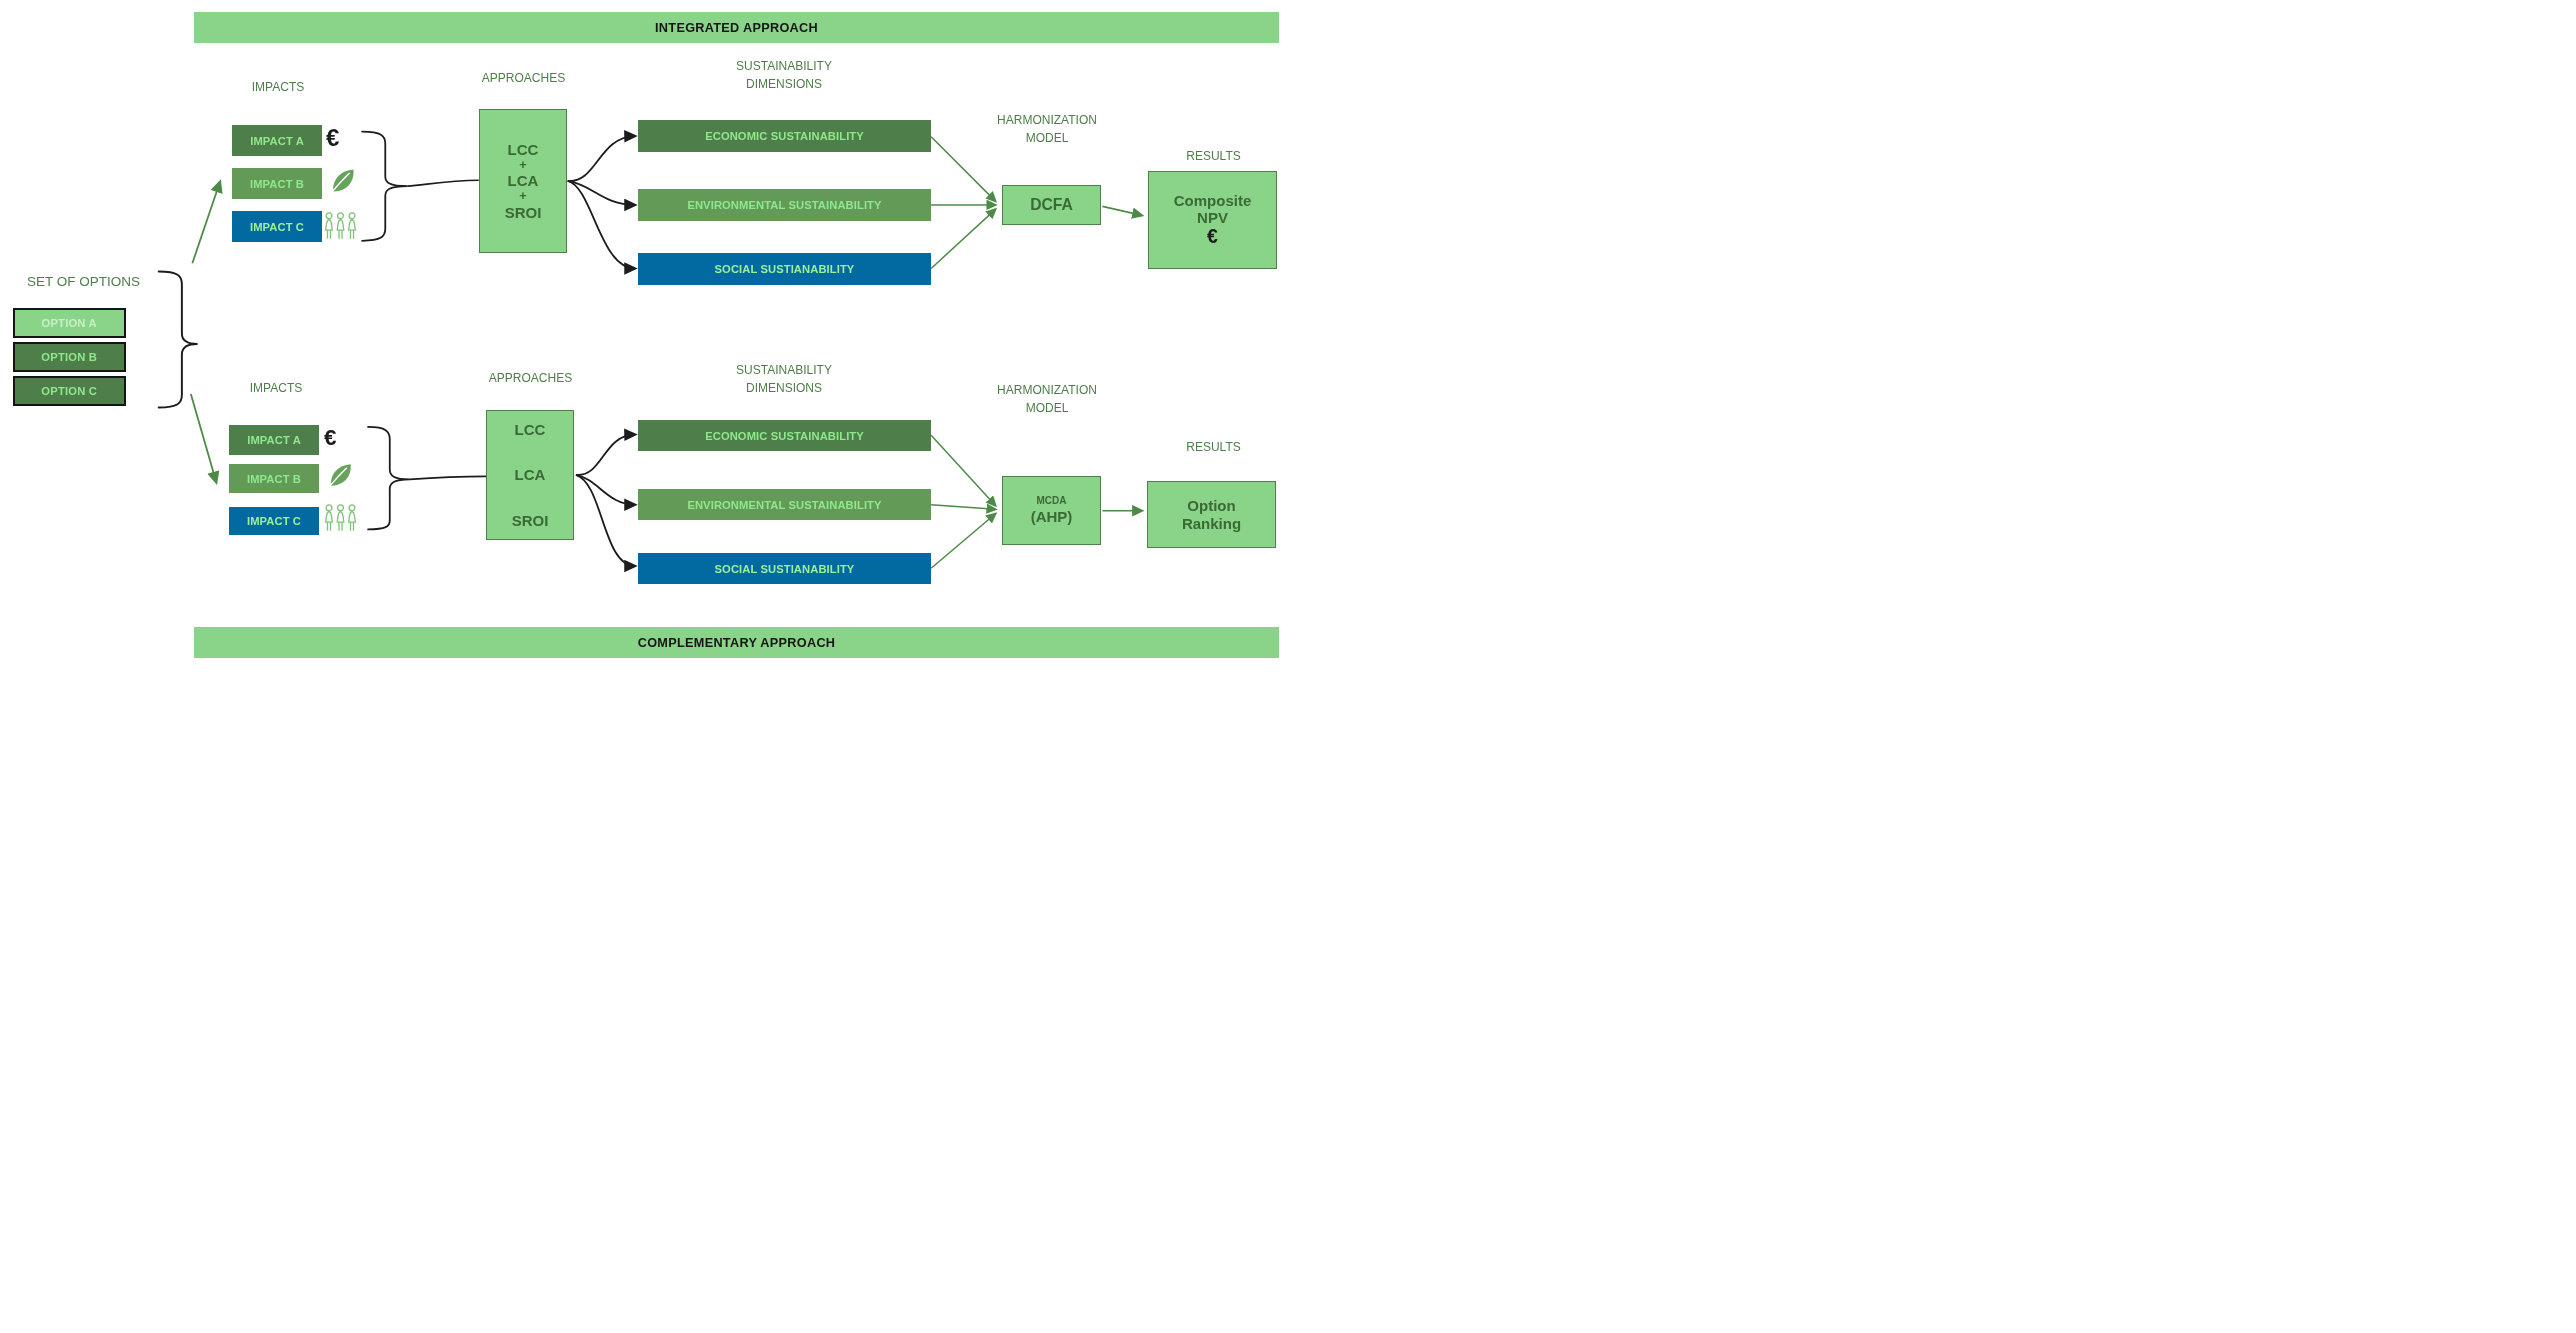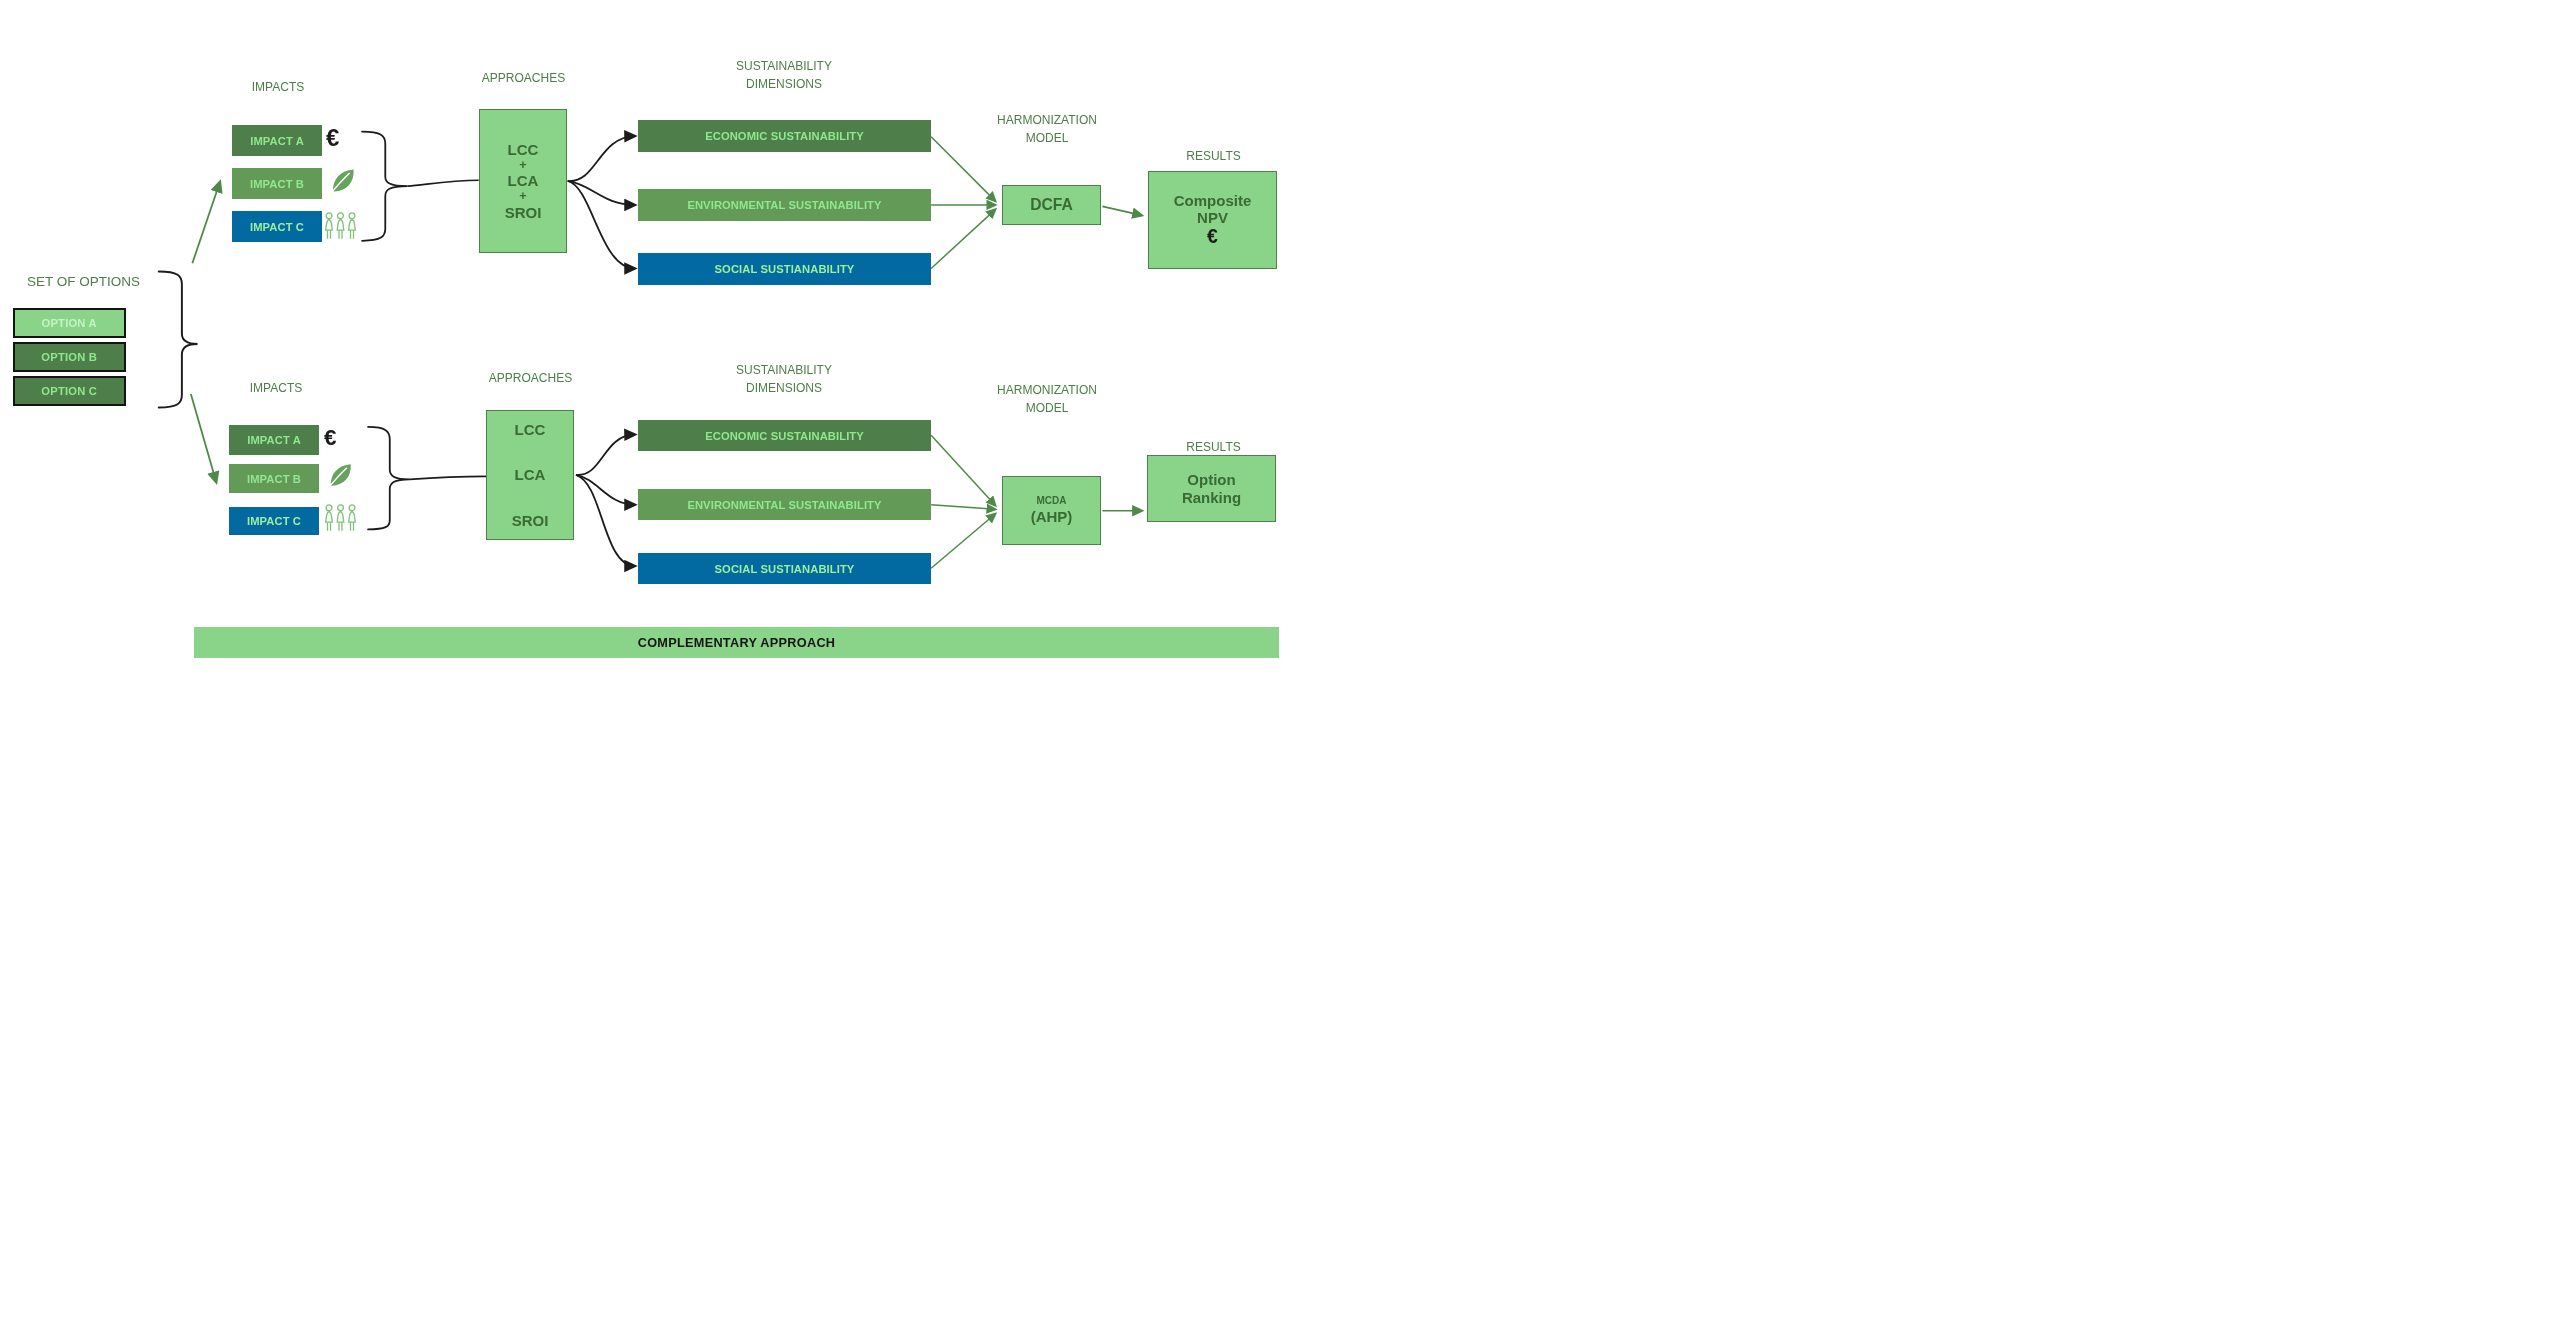--- a/index.html
+++ b/index.html
@@ -74,20 +74,21 @@
     <path d="M770,635 C800,641 812,675 849,675" fill="none" stroke="#1c1c1c" stroke-width="2.4" marker-end="url(#ab)"></path>
     <path d="M770,635 C806,646 806,757 849,757" fill="none" stroke="#1c1c1c" stroke-width="2.4" marker-end="url(#ab)"></path>
 
     <path d="M1245,582 L1331,676" fill="none" stroke="#4e8a47" stroke-width="2" marker-end="url(#ag)"></path>
     <path d="M1245,675 L1331,681" fill="none" stroke="#4e8a47" stroke-width="2" marker-end="url(#ag)"></path>
     <path d="M1245,760 L1331,687" fill="none" stroke="#4e8a47" stroke-width="2" marker-end="url(#ag)"></path>
 
     <path d="M1474,683 L1527,683" fill="none" stroke="#4e8a47" stroke-width="2.2" marker-end="url(#ag)"></path>
   </svg>
 
+  <div class="banner" style="top:12px;">INTEGRATED APPROACH</div>
   <div class="banner" style="top:627px;">COMPLEMENTARY APPROACH</div>
 
   <div class="label" style="left:16px;top:272px;width:135px;font-size:13.5px;">SET OF OPTIONS</div>
   <div class="box opt opt-a" style="left:12.7px;top:308px;width:113px;height:30px;">OPTION A</div>
   <div class="box opt fill-dark" style="left:12.7px;top:342px;width:113px;height:30px;">OPTION B</div>
   <div class="box opt fill-dark" style="left:12.7px;top:376px;width:113px;height:30px;">OPTION C</div>
 
   <div class="label" style="left:233px;top:78px;width:90px;">IMPACTS</div>
 
   <div class="box impact fill-dark" style="top:125px;height:31px;">IMPACT A</div>
@@ -206,19 +207,19 @@
     <span style="display:block;">MODEL</span>
   </div>
 
   <div class="box bordered fill-pale" style="left:1002px;top:476px;width:99px;height:69px;gap:1.5px;">
     <span style="font-size:10px;line-height:1.15;">MCDA</span>
     <span style="font-size:15px;line-height:1.15;">(AHP)</span>
   </div>
 
   <div class="label" style="left:1161px;top:438px;width:105px;">RESULTS</div>
 
-  <div class="box bordered fill-pale" style="left:1147px;top:455px;width:129px;height:67px;gap:1.5px;">
+  <div class="box bordered fill-pale" style="left:1147px;top:481px;width:129px;height:67px;gap:1.5px;">
     <span style="font-size:15px;line-height:1.15;">Option</span>
     <span style="font-size:15px;line-height:1.15;">Ranking</span>
   </div>
 
 </div>
 
 
 </body></html>

